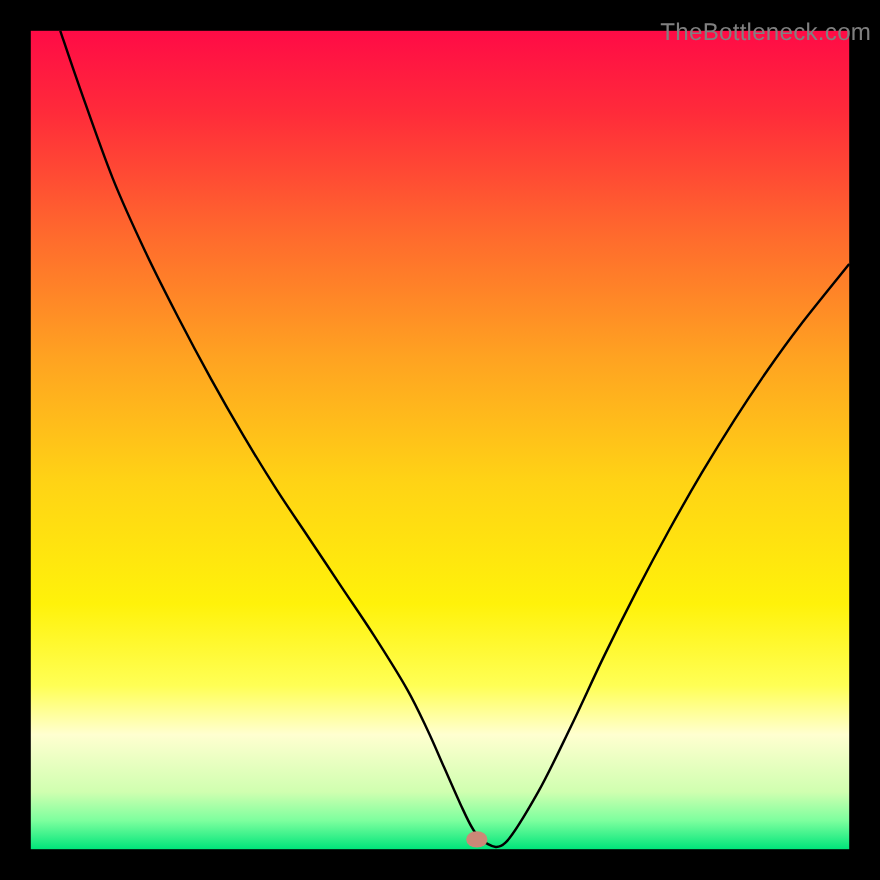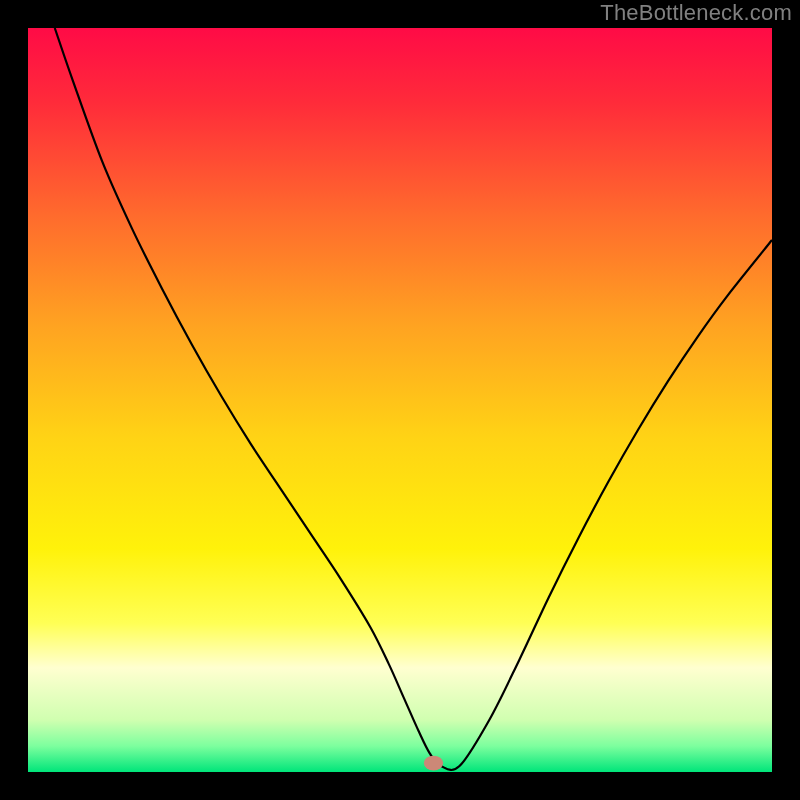--- a/index.html
+++ b/index.html
@@ -12,21 +12,21 @@
     font-family: Arial, Helvetica, sans-serif;
   }
   .frame {
     position: relative;
     width: 800px;
     height: 800px;
     background: #000;
   }
   .watermark {
     position: absolute;
-    top: 0;
+    top: 16px;
     right: 8px;
     color: #808080;
     font-size: 22px;
     font-weight: 500;
     z-index: 10;
     letter-spacing: 0.2px;
   }
   svg {
     position: absolute;
     top: 0;

